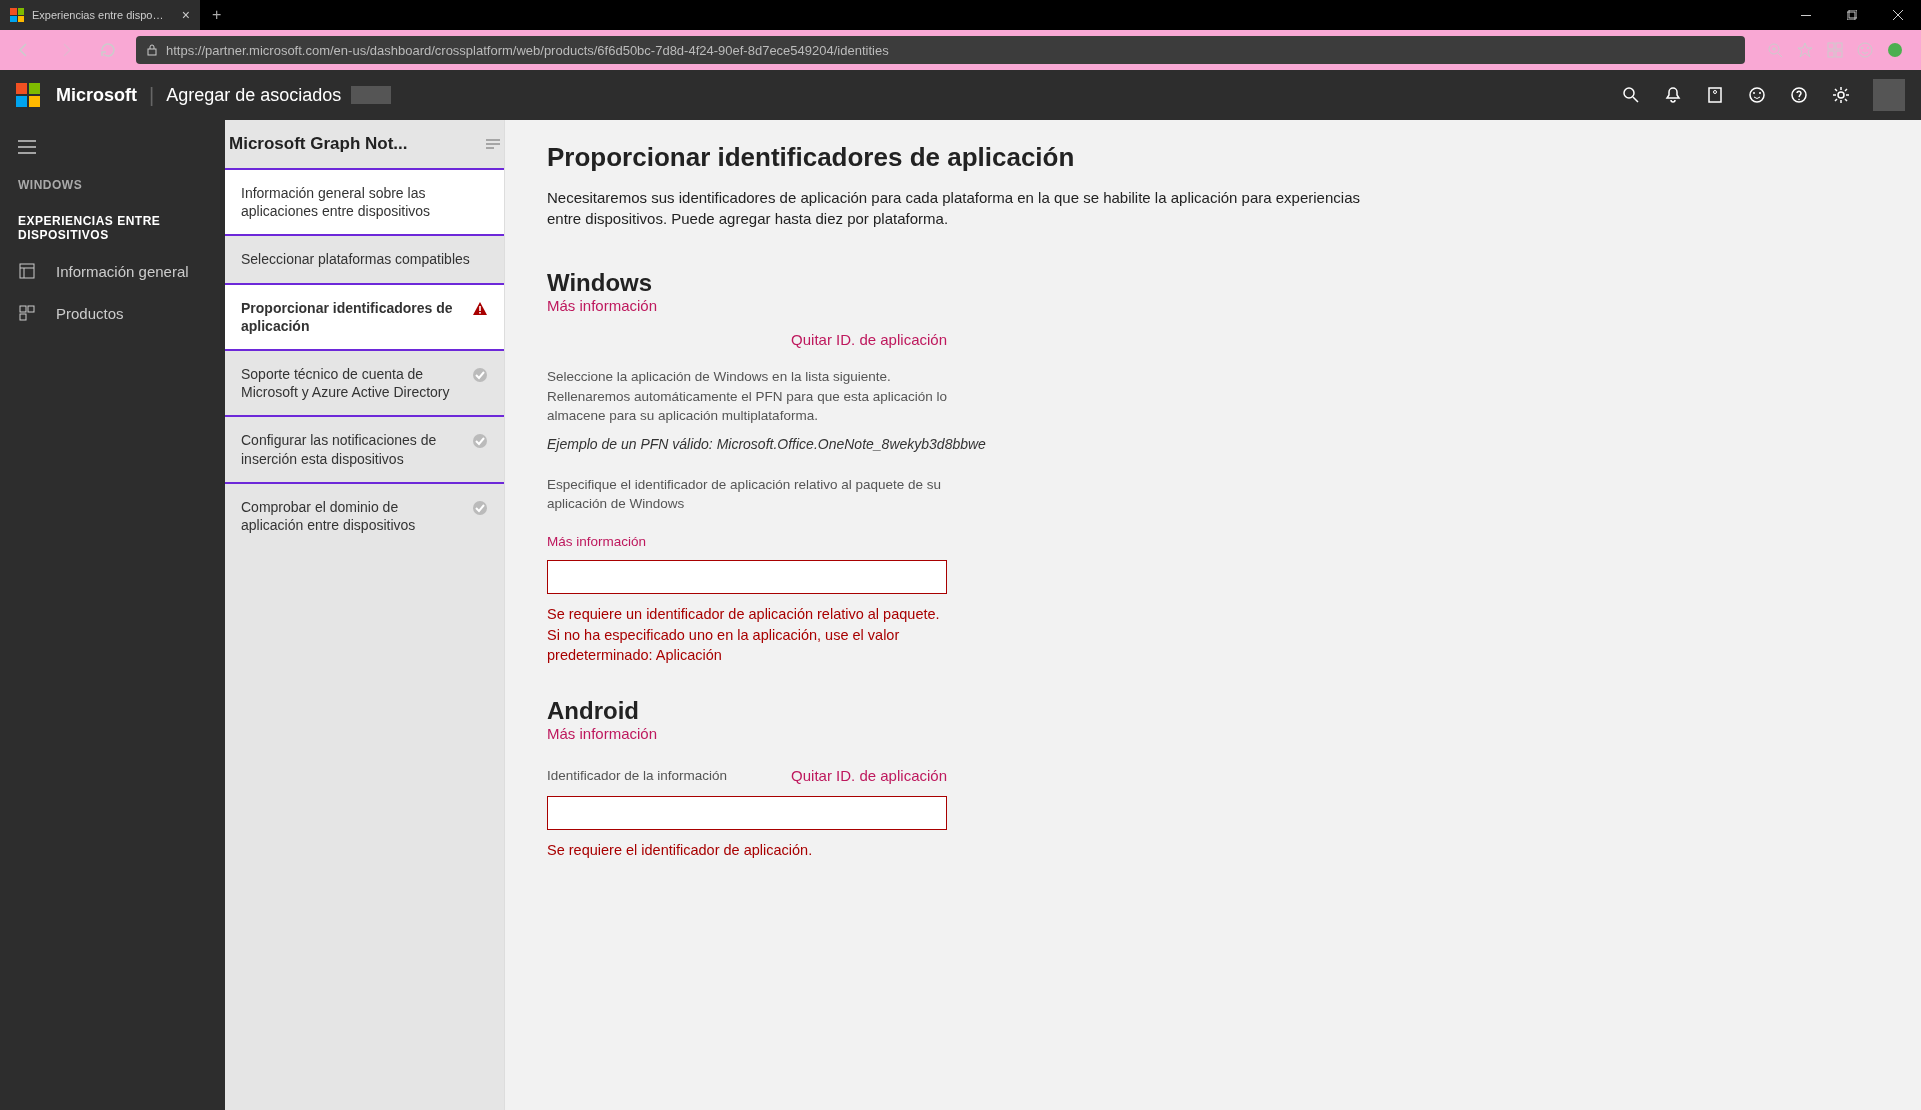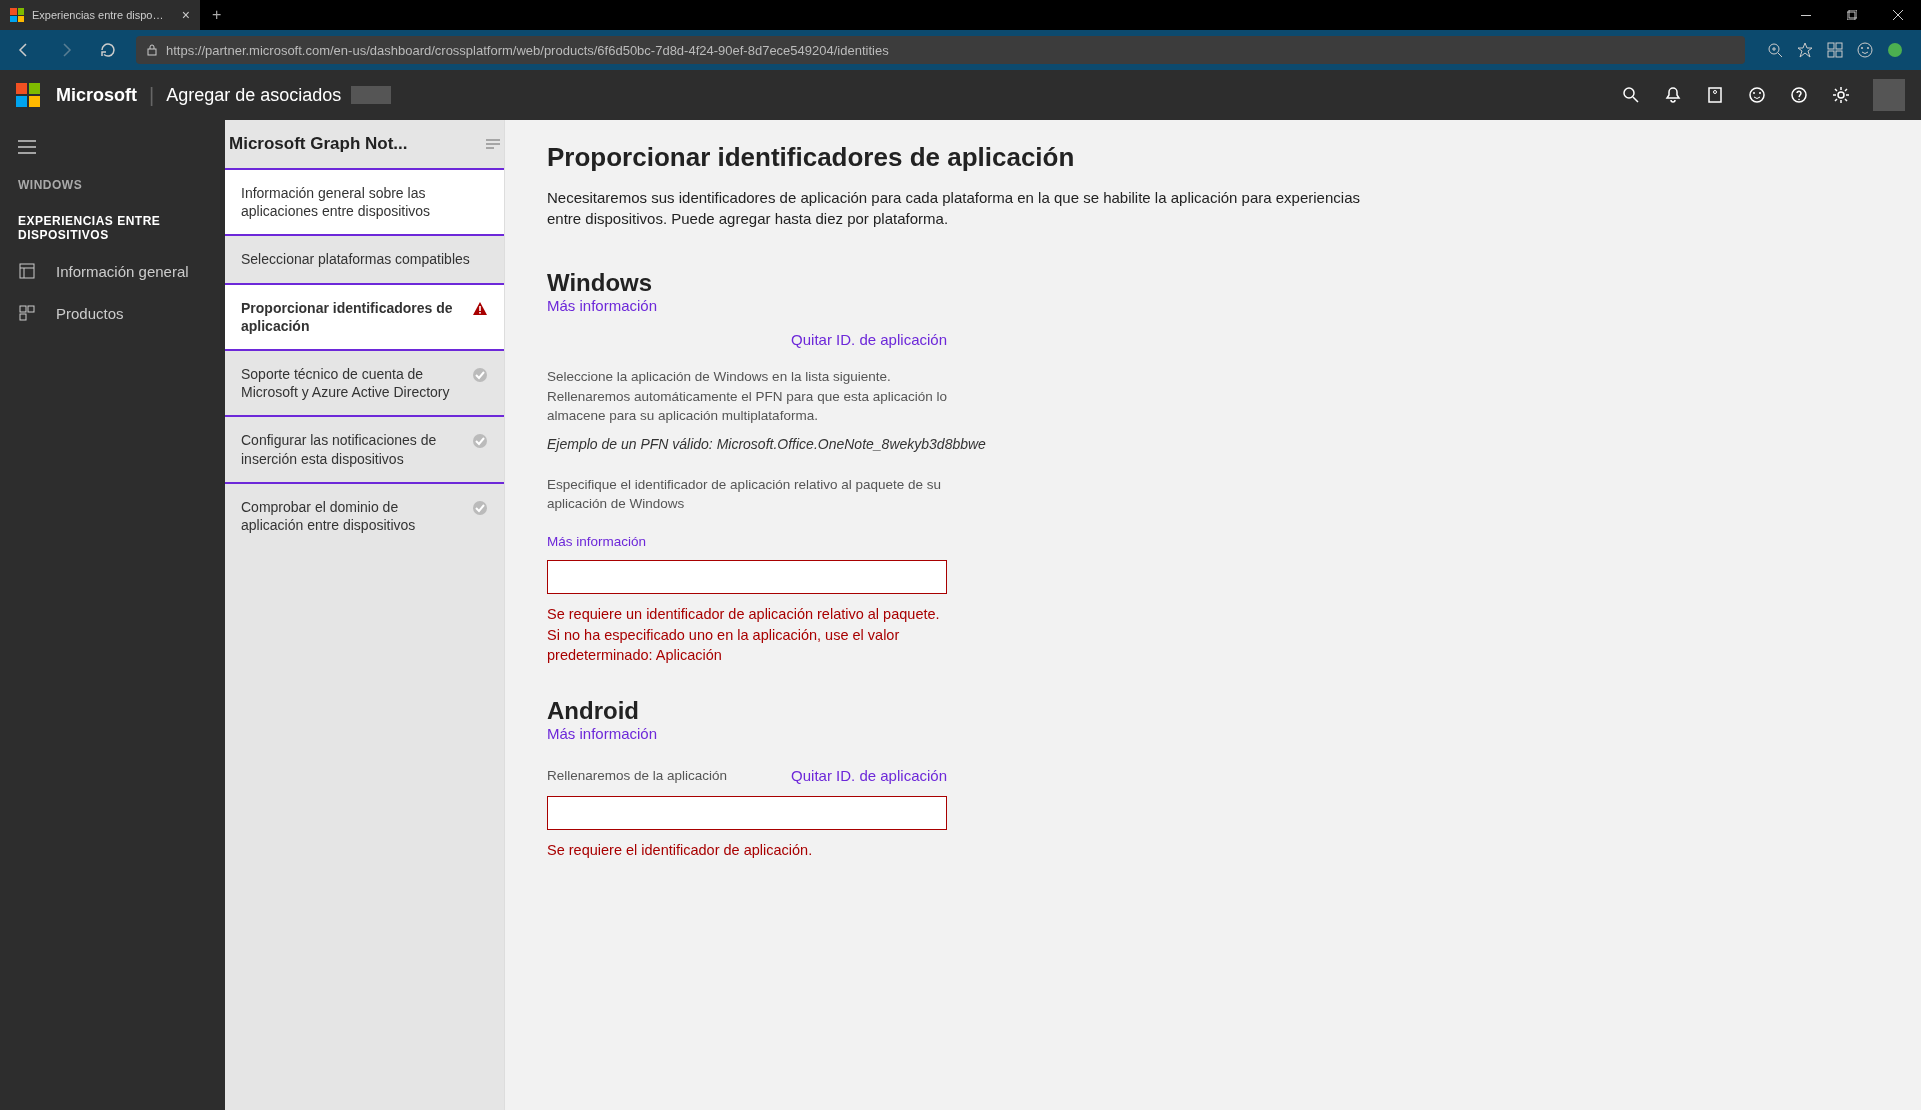--- a/index.html
+++ b/index.html
@@ -30,21 +30,21 @@
       max-width: 200px;
     }
     .tab-favicon { width: 14px; height: 14px; }
     .tab-title { white-space: nowrap; overflow: hidden; text-overflow: ellipsis; font-size: 11px; }
     .tab-close { margin-left: 8px; font-size: 14px; cursor: pointer; }
     .new-tab { padding: 0 12px; font-size: 16px; cursor: pointer; color: #aaa; }
     .window-controls { margin-left: auto; display: flex; }
     .window-btn { width: 46px; height: 30px; display: flex; align-items: center; justify-content: center; cursor: pointer; }
     
     .addressbar {
-      background: #0c4a6e;
+      background: #f9a8d4;
       height: 40px;
       display: flex;
       align-items: center;
       padding: 0 10px;
       gap: 14px;
       color: #ccc;
     }
     .nav-btn { width: 28px; height: 28px; display: flex; align-items: center; justify-content: center; cursor: pointer; }
     .url-bar {
       flex: 1;
@@ -183,21 +183,21 @@
       line-height: 1.4;
     }
     .section {
       margin-bottom: 32px;
     }
     .section-title {
       font-size: 24px;
       font-weight: 700;
     }
     .link {
-      color: #6d28d9;
+      color: #be185d;
       text-decoration: none;
       cursor: pointer;
       font-size: 15px;
     }
     .remove-link {
       text-align: right;
       margin-top: 16px;
       max-width: 400px;
     }
     .helper {
@@ -504,20 +504,20 @@
       <div class="field-label">Especifique el identificador de aplicación relativo al paquete de su aplicación de Windows</div>
       <div><a class="link" style="font-size:13.5px">Más información</a></div>
       <input type="text" class="text-input" value="" style="">
       <div class="error-msg">Se requiere un identificador de aplicación relativo al paquete. Si no ha especificado uno en la aplicación, use el valor predeterminado: Aplicación</div>
     </div>
 
     <div class="section">
       <div class="section-title">Android</div>
       <div><a class="link">Más información</a></div>
       <div class="label-remove-row" style="margin-top:24px">
-        <div class="field-label" style="margin:0">Rellenaremos de la aplicación</div>
+        <div class="field-label" style="margin:0">Identificador de la información</div>
         <a class="link">Quitar ID. de aplicación</a>
       </div>
       <input type="text" class="text-input" value="" style="">
       <div class="error-msg">Se requiere el identificador de aplicación.</div>
     </div>
   </div>
 </div>
 
 </body></html>

